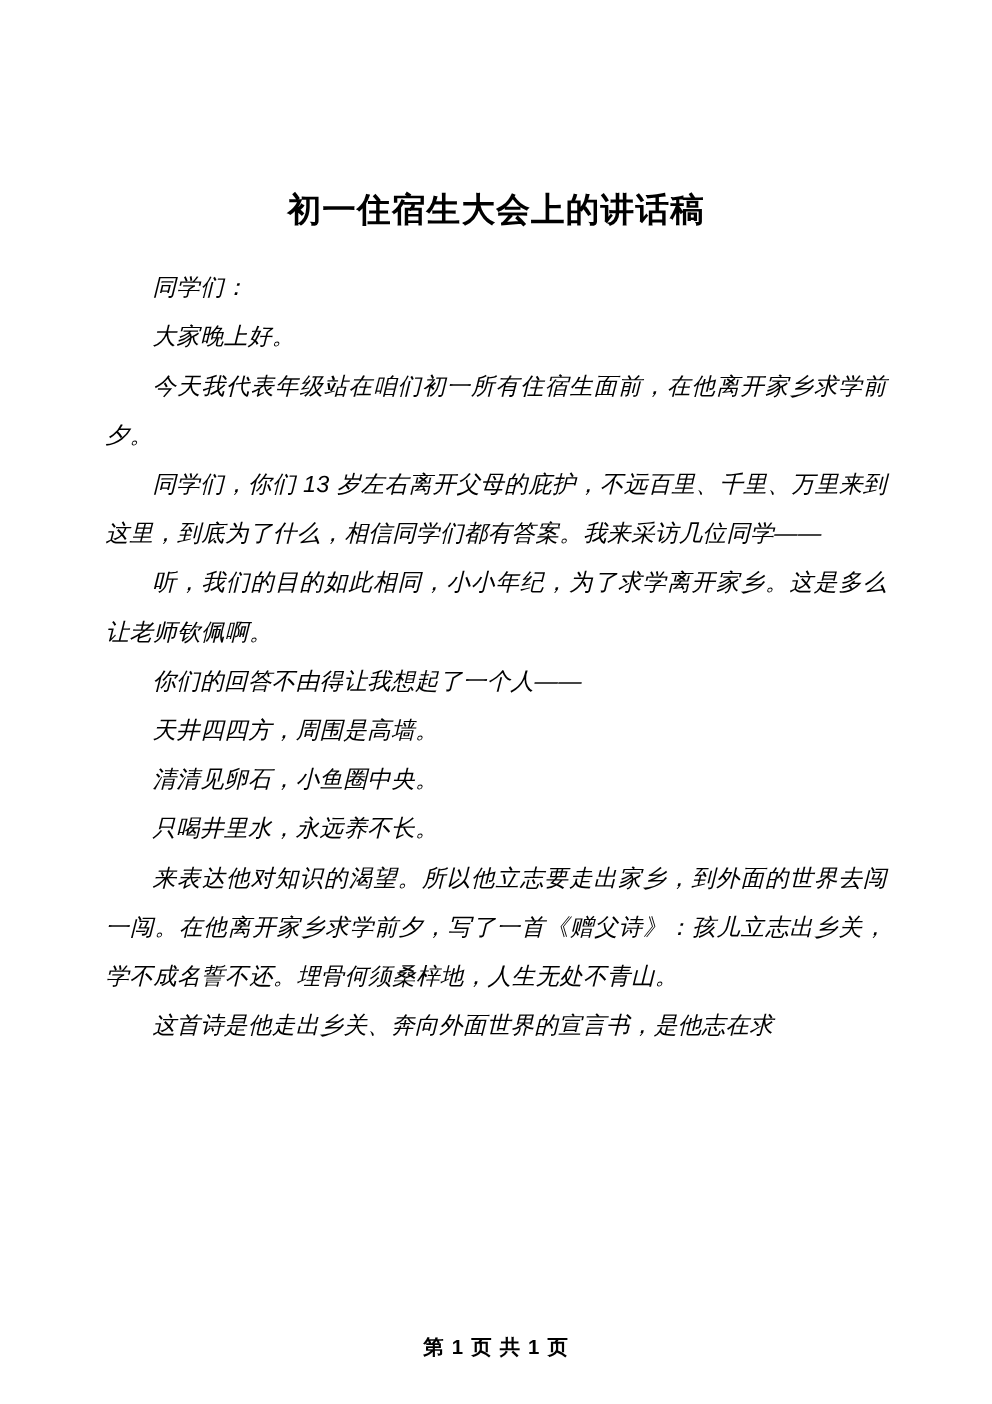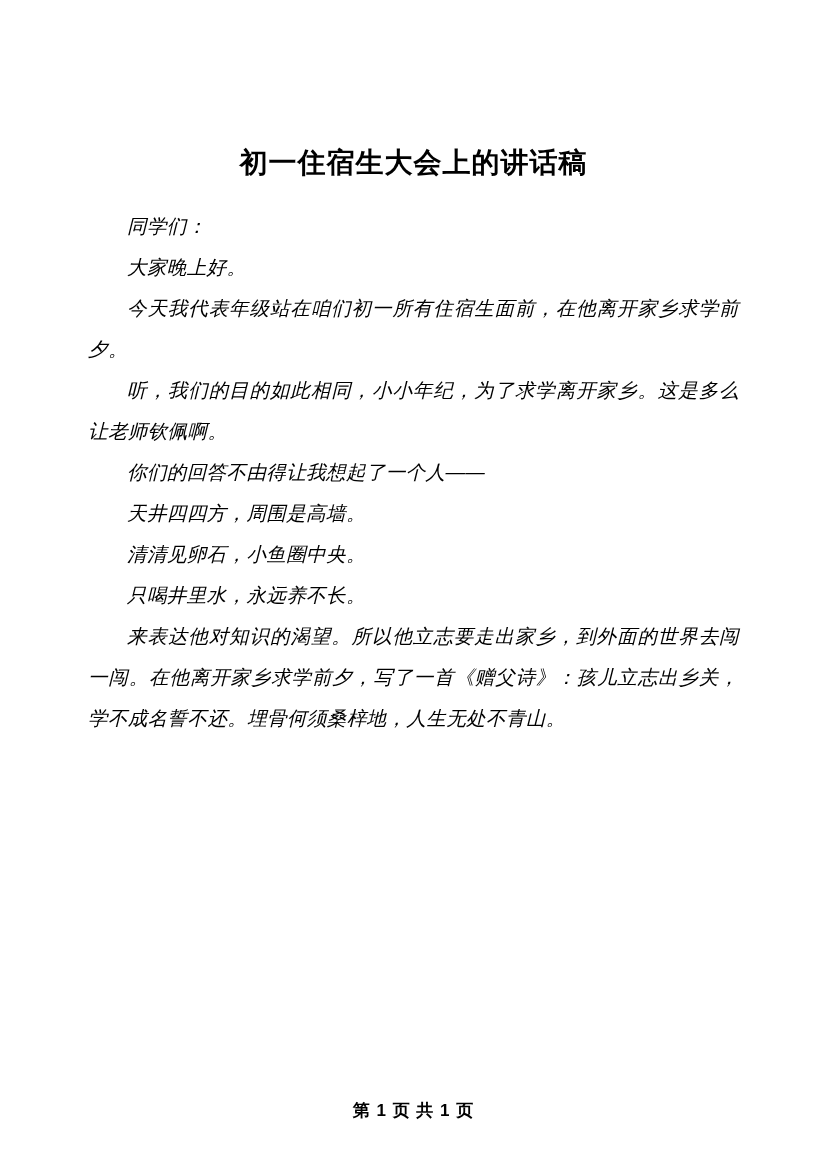--- a/index.html
+++ b/index.html
@@ -20,21 +20,21 @@
     height: 1170px;
     box-sizing: border-box;
     padding: 0 88px;
     position: relative;
   }
   .doc-title {
     text-align: center;
     font-size: 28px;
     font-weight: bold;
     letter-spacing: 1px;
-    margin: 4px;
+    margin: 16px;
     padding-top: 140px;
     padding-bottom: 10px;
     font-family: "Liberation Sans", "DejaVu Sans", sans-serif;
   }
   .body-text {
     margin-top: 14px;
   }
   .para {
     font-size: 19.5px;
     line-height: 41px;
@@ -65,23 +65,25 @@
 <body>
 
 <div class="page">
 
   <h1 class="doc-title">初一住宿生大会上的讲话稿</h1>
 
   <div class="body-text">
     <p class="para indent">同学们：</p>
     <p class="para indent">大家晚上好。</p>
     <p class="para indent">今天我代表年级站在咱们初一所有住宿生面前，在他离开家乡求学前夕。</p>
+    <p class="para indent">同学们，你们 13 岁左右离开父母的庇护，不远百里、千里、万里来到这里，到底为了什么，相信同学们都有答案。我来采访几位同学——</p>
     <p class="para indent">听，我们的目的如此相同，小小年纪，为了求学离开家乡。这是多么让老师钦佩啊。</p>
     <p class="para indent">你们的回答不由得让我想起了一个人——</p>
     <p class="para indent">天井四四方，周围是高墙。</p>
     <p class="para indent">清清见卵石，小鱼圈中央。</p>
     <p class="para indent">只喝井里水，永远养不长。</p>
     <p class="para indent">来表达他对知识的渴望。所以他立志要走出家乡，到外面的世界去闯一闯。在他离开家乡求学前夕，写了一首《赠父诗》：孩儿立志出乡关，学不成名誓不还。埋骨何须桑梓地，人生无处不青山。</p>
+    <p class="para indent">这首诗是他走出乡关、奔向外面世界的宣言书，是他志在求</p>
   </div>
 
   <div class="footer">第 1 页  共 1 页</div>
 
 </div>
 
 </body></html>

